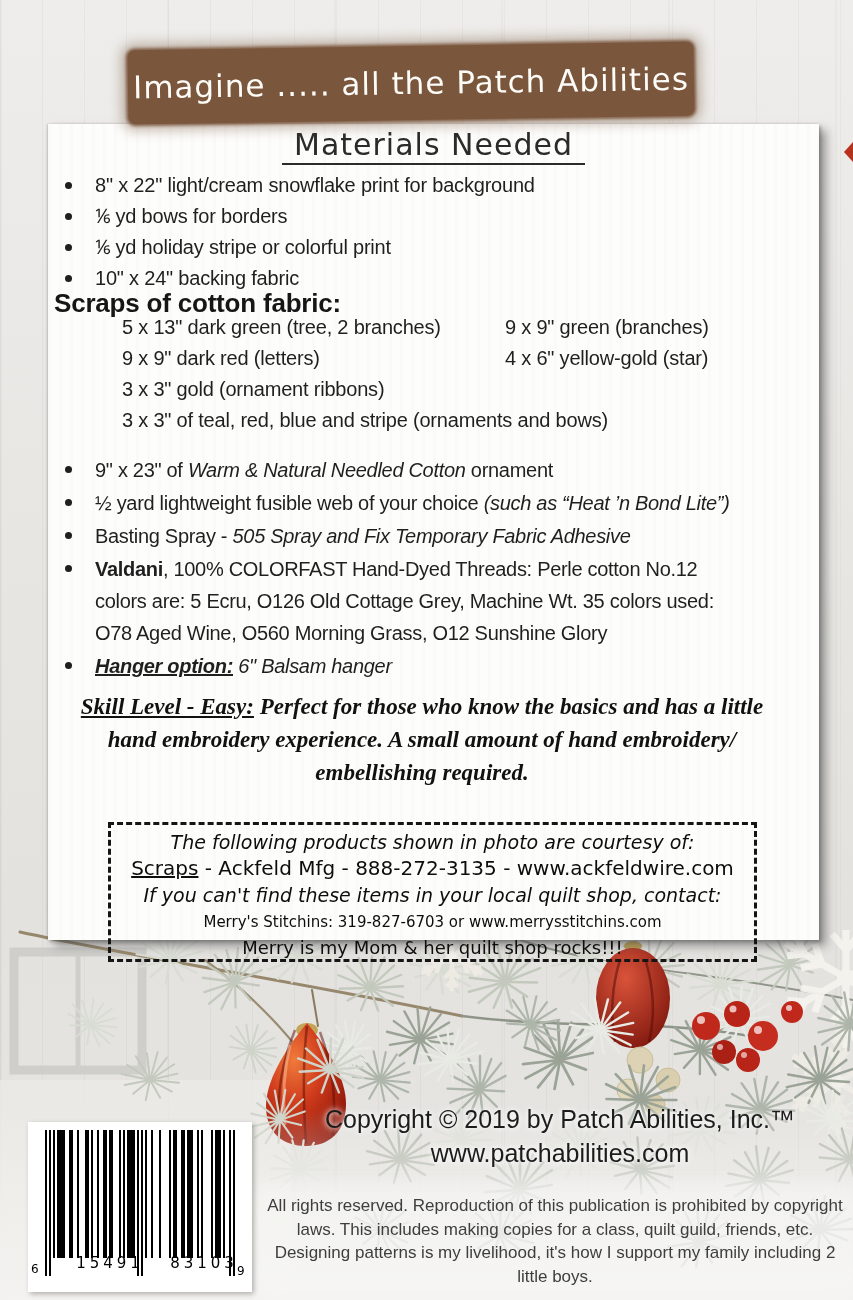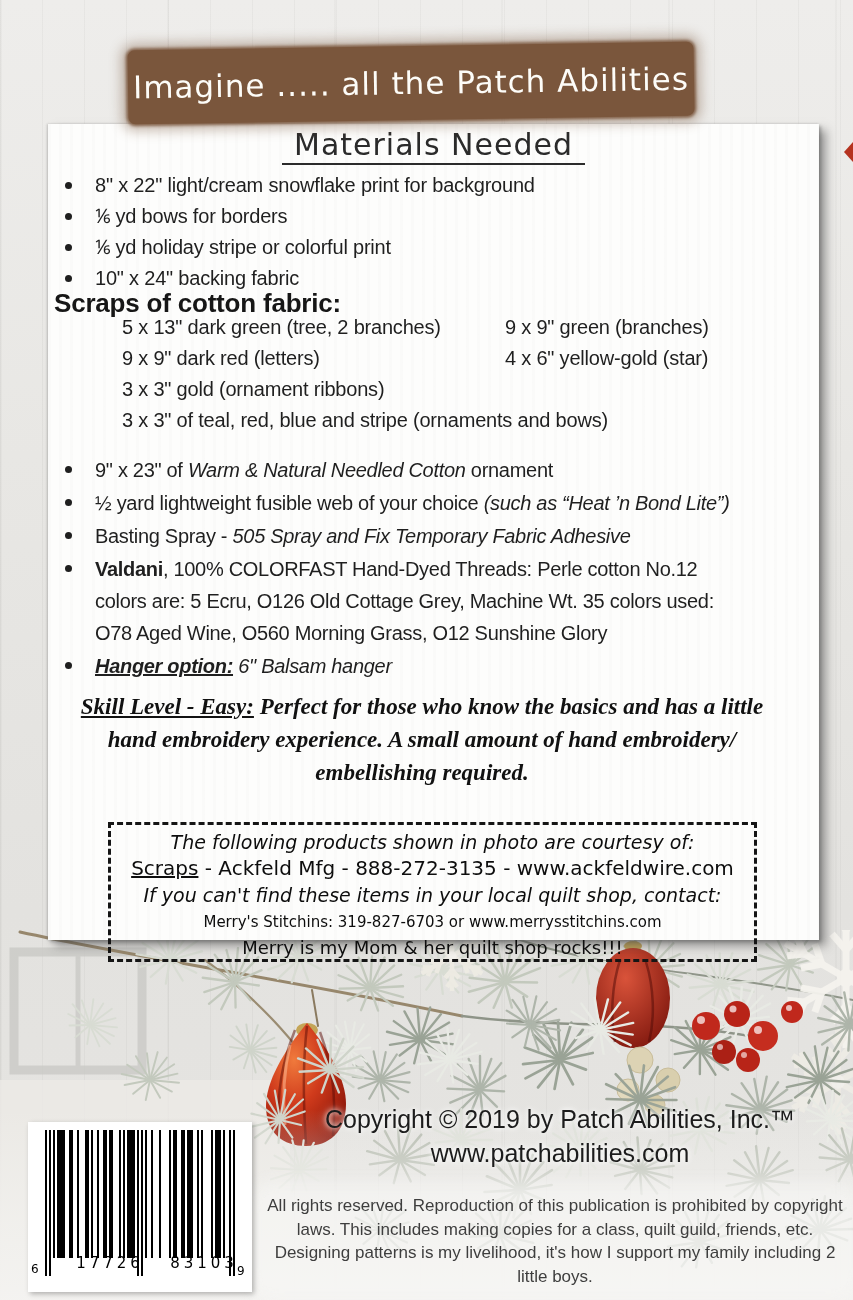--- a/index.html
+++ b/index.html
@@ -386,18 +386,18 @@
         <div class="bar" style="left: 156px;"></div>
         <div class="bar" style="left: 166px;"></div>
         <div class="bar" style="left: 170px;"></div>
         <div class="bar" style="left: 172px;"></div>
         <div class="bar" style="left: 174px;"></div>
         <div class="bar" style="left: 178px;"></div>
         <div class="bar tall" style="left: 184px;"></div>
         <div class="bar tall" style="left: 188px;"></div>
       </div>
     <span class="bc-num bc-left">6</span>
-    <span class="bc-num bc-g1">17726</span>
+    <span class="bc-num bc-g1">15491</span>
     <span class="bc-num bc-g2">83103</span>
     <span class="bc-num bc-right">9</span>
   </div>
 
 </div>
 
 </body></html>

